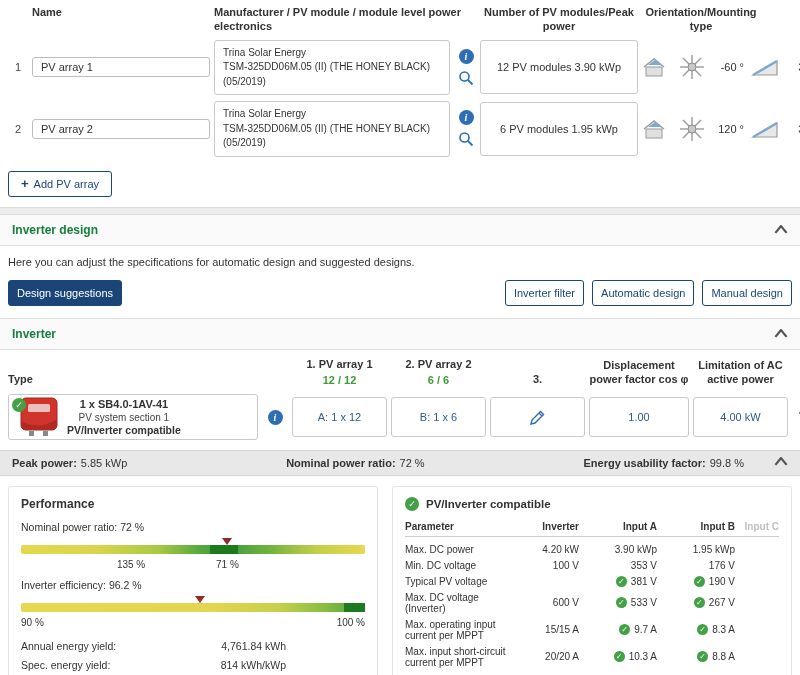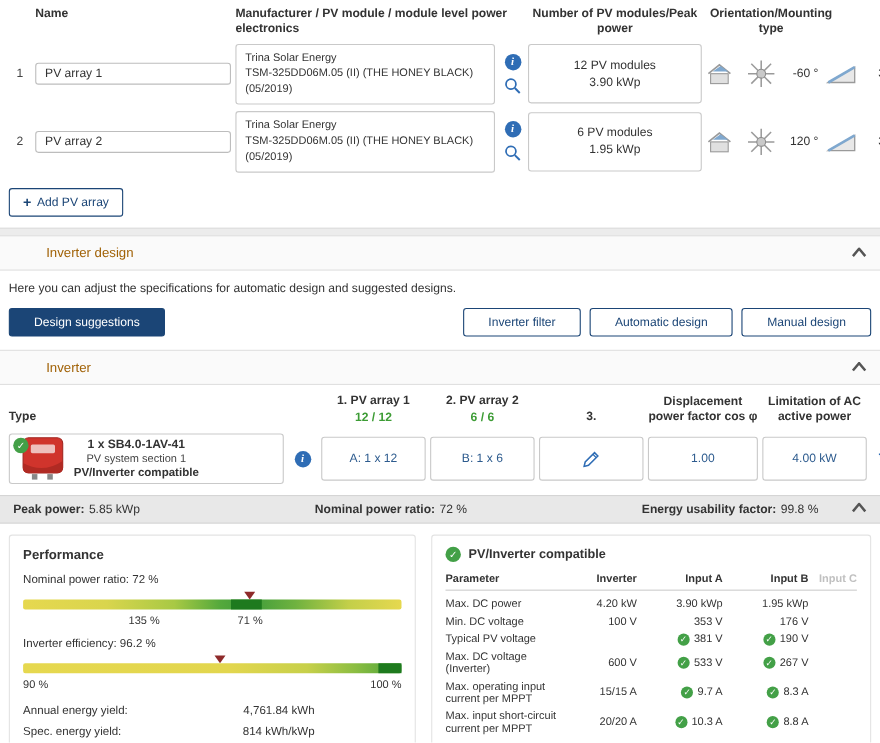--- a/index.html
+++ b/index.html
@@ -12,39 +12,39 @@
   .pv-head { font-weight:bold; font-size:11px; color:#333; align-items:start; margin-bottom:6px; }
   .pv-head .h { line-height:1.25; }
   .pv-head .c { text-align:center; }
   .pv-row { margin-bottom:6px; }
   .row-idx { font-size:11px; text-align:center; color:#444; }
   .name-input { width:100%; height:20px; border:1px solid #bdbdbd; border-radius:3px; padding:0 8px; font-size:11px; color:#333; font-family:"Liberation Sans",sans-serif; background:#fff; }
   .module-cell { display:flex; align-items:center; gap:6px; }
   .module-box { flex:1; border:1px solid #c9c9c9; border-radius:3px; min-height:54px; padding:5px 8px; font-size:10px; line-height:1.45; color:#333; background:#fff; }
   .icon-col { display:flex; flex-direction:column; gap:6px; align-items:center; width:20px; }
   .info-badge { width:15px; height:15px; border-radius:50%; background:#2f6db5; color:#fff; font-size:10px; font-weight:bold; font-style:italic; display:flex; align-items:center; justify-content:center; font-family:"Liberation Serif",serif; cursor:pointer; }
-  .count-box { border:1px solid #c9c9c9; border-radius:3px; min-height:54px; display:flex; flex-direction:column; align-items:center; justify-content:center; gap:3px; font-size:11px; color:#333; background:#fff; }
+  .count-box { border:1px solid #c9c9c9; border-radius:3px; min-height:54px; display:flex; align-items:center; justify-content:center; gap:3px; font-size:11px; color:#333; background:#fff; }
   .orient-cell { display:flex; align-items:center; justify-content:center; gap:7px; font-size:11px; color:#333; }
   .angle { min-width:32px; text-align:right; }
   .trash-cell { display:flex; align-items:center; justify-content:center; cursor:pointer; }
 
   .add-btn { margin:8px 0 10px 0; display:inline-flex; align-items:center; gap:5px; border:1px solid #1b4576; color:#1b4576; background:#fff; border-radius:3px; height:26px; padding:0 12px; font-size:11px; cursor:pointer; font-family:"Liberation Sans",sans-serif; }
   .add-btn .plus { font-size:13px; font-weight:bold; }
 
   .thick-divider { height:8px; background:#ececec; border-top:1px solid #dcdcdc; border-bottom:1px solid #dcdcdc; }
 
   
   .sec-header { display:flex; align-items:center; justify-content:space-between; padding:8px 12px; background:#fafafa; border-bottom:1px solid #e0e0e0; cursor:pointer; }
-  .sec-header .sec-title { font-weight:normal; font-size:12px; color:#a16207;margin-left:30px; }
+  .sec-header .sec-title { font-weight:bold; font-size:12px; color:#15803d; }
   .chev { width:14px; height:9px; }
   .chev polyline { fill:none; stroke:#555; stroke-width:2; }
 
   .design-desc { padding:10px 12px 4px 8px; font-size:11px; color:#333; }
   .btn-row { display:flex; align-items:center; padding:8px 8px 12px 8px; }
-  .btn { height:26px; padding:0 22px; font-size:11px; border-radius:3px; cursor:pointer; font-family:"Liberation Sans",sans-serif; }
+  .btn { height:26px; padding:0 8px; font-size:11px; border-radius:3px; cursor:pointer; font-family:"Liberation Sans",sans-serif; }
   .btn-primary { background:#1b4576; color:#fff; border:1px solid #1b4576; }
   .btn-outline { background:#fff; color:#1b4576; border:1px solid #1b4576; margin-left:8px; }
   .btn-spacer { flex:1; }
 
   
   .inv-section { padding:8px 8px 0 8px; }
   .inv-grid { display:grid; grid-template-columns:250px 26px 95px 95px 95px 100px 95px 26px; column-gap:4px; }
   .inv-head { align-items:end; margin-bottom:8px; }
   .inv-head .hd { font-weight:bold; font-size:11px; text-align:center; line-height:1.25; }
   .inv-head .hd.left { text-align:left; }

